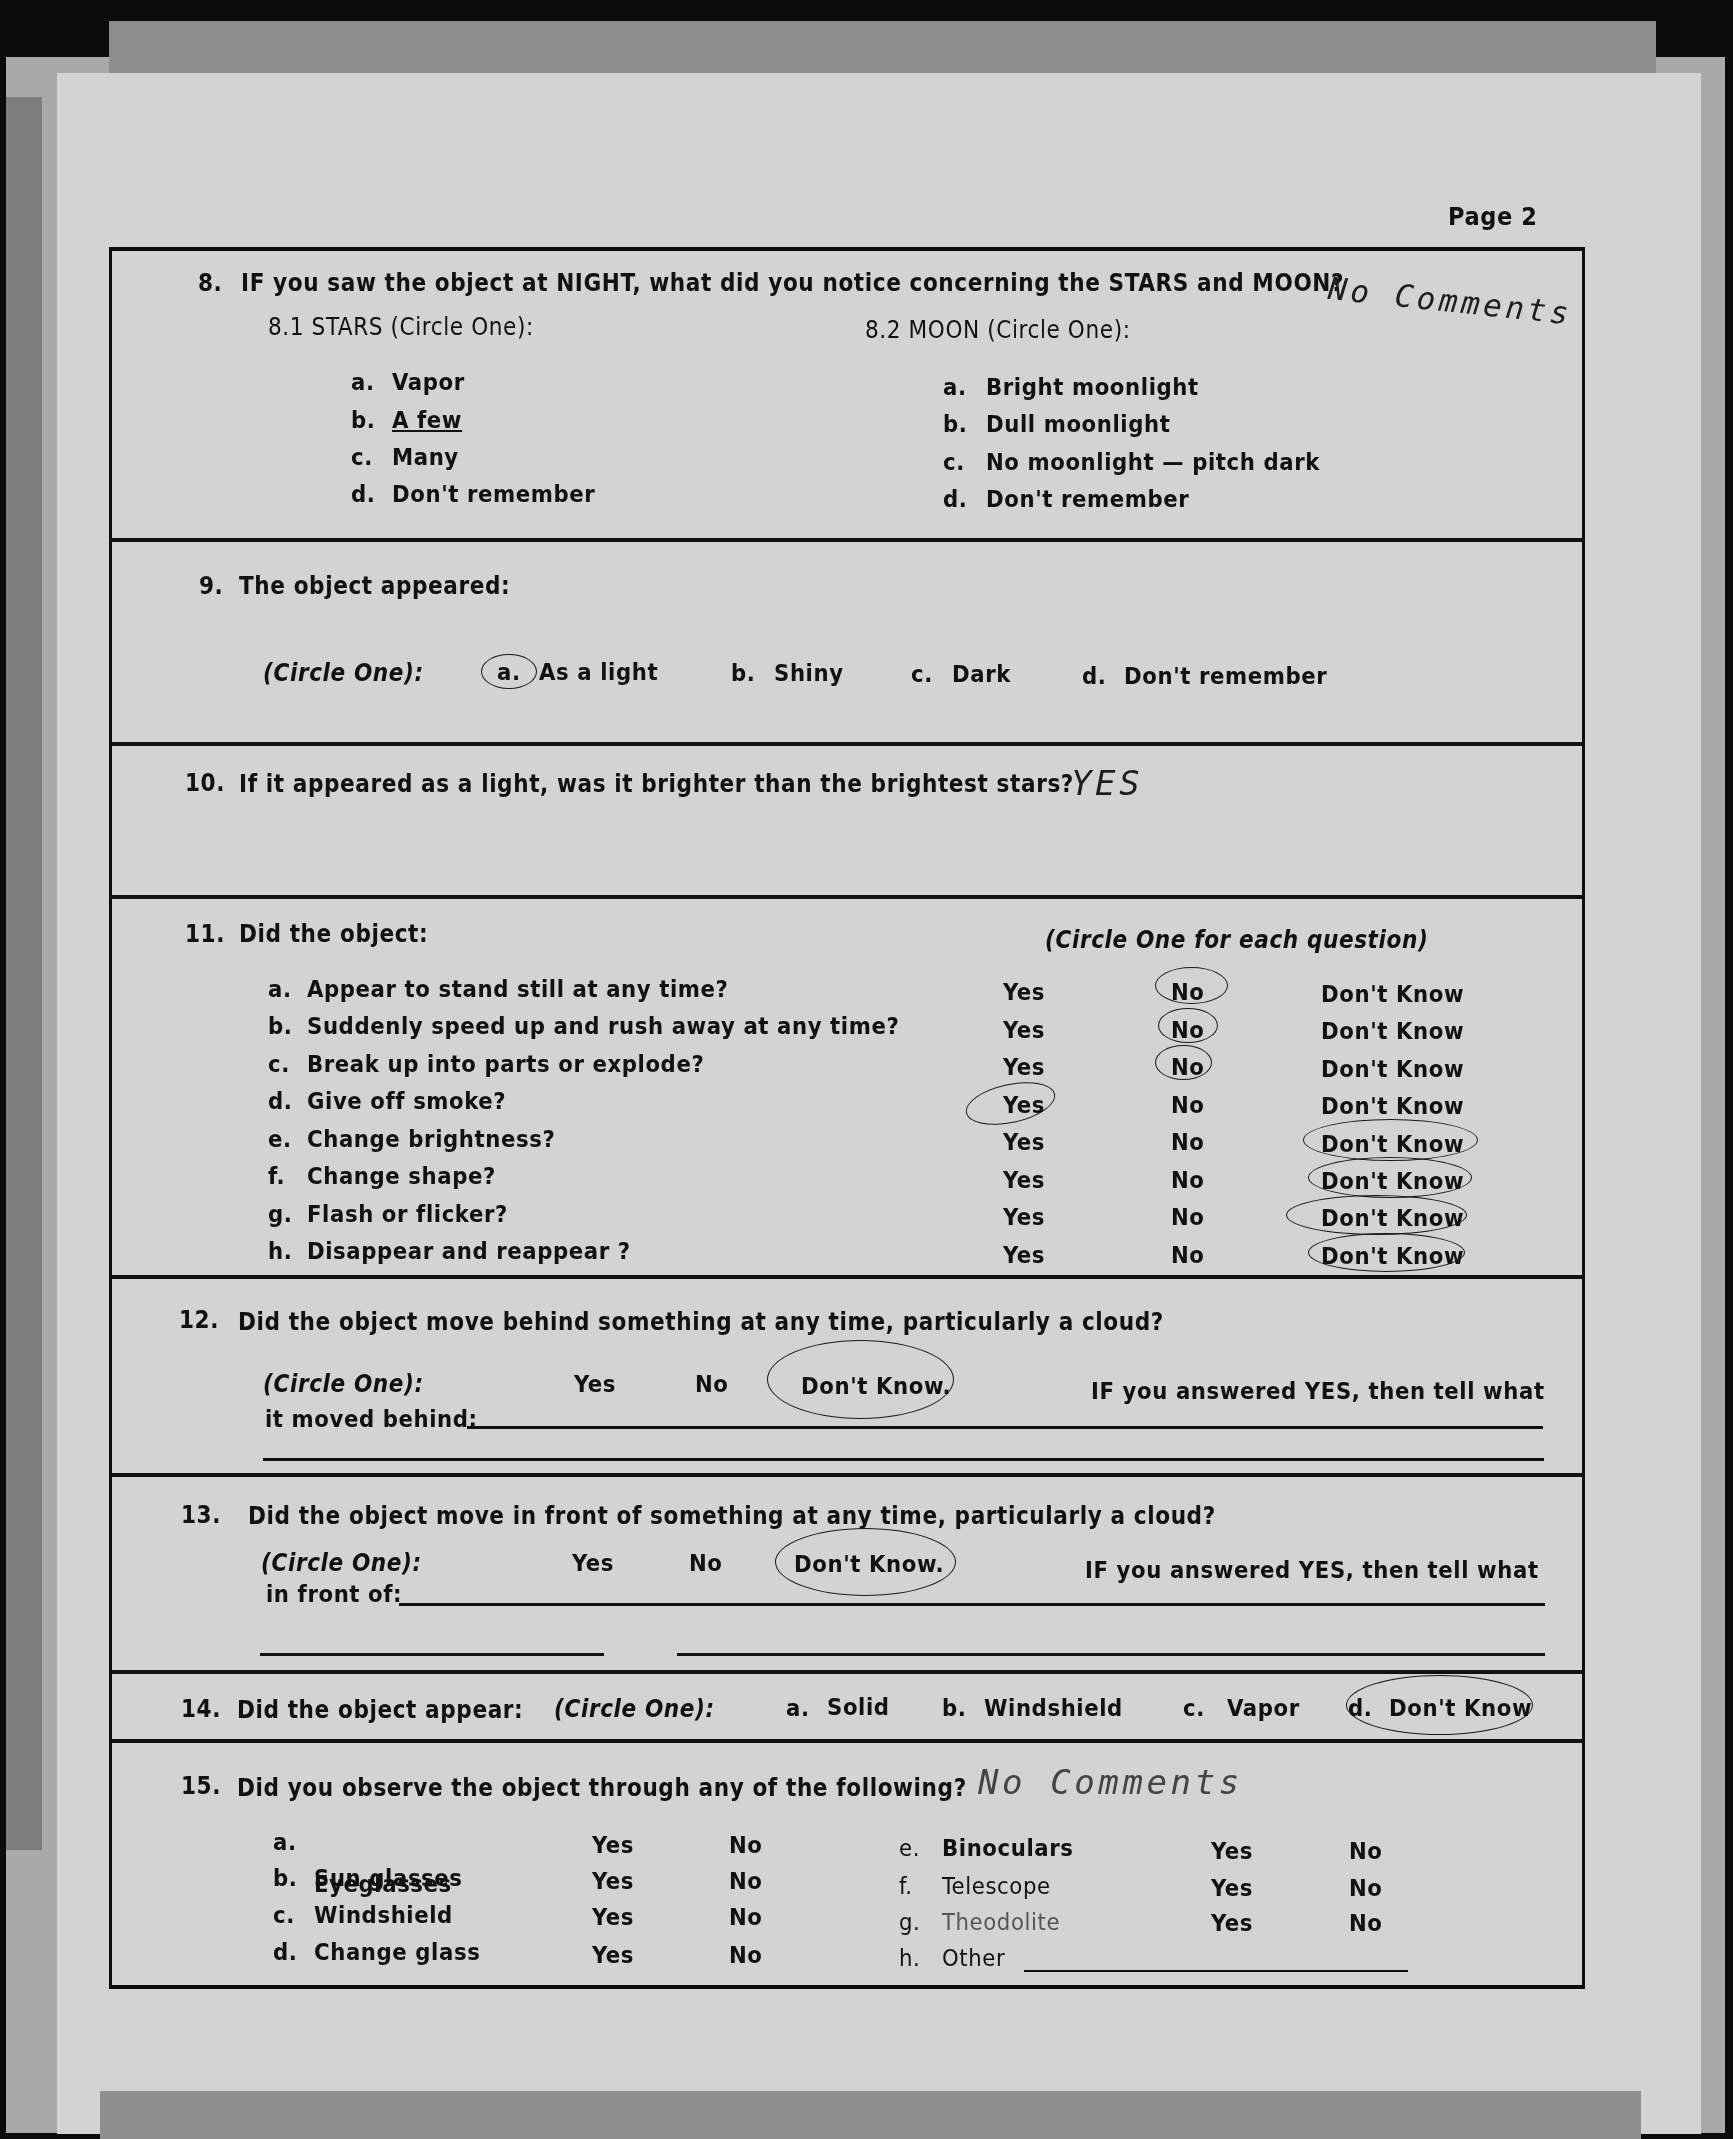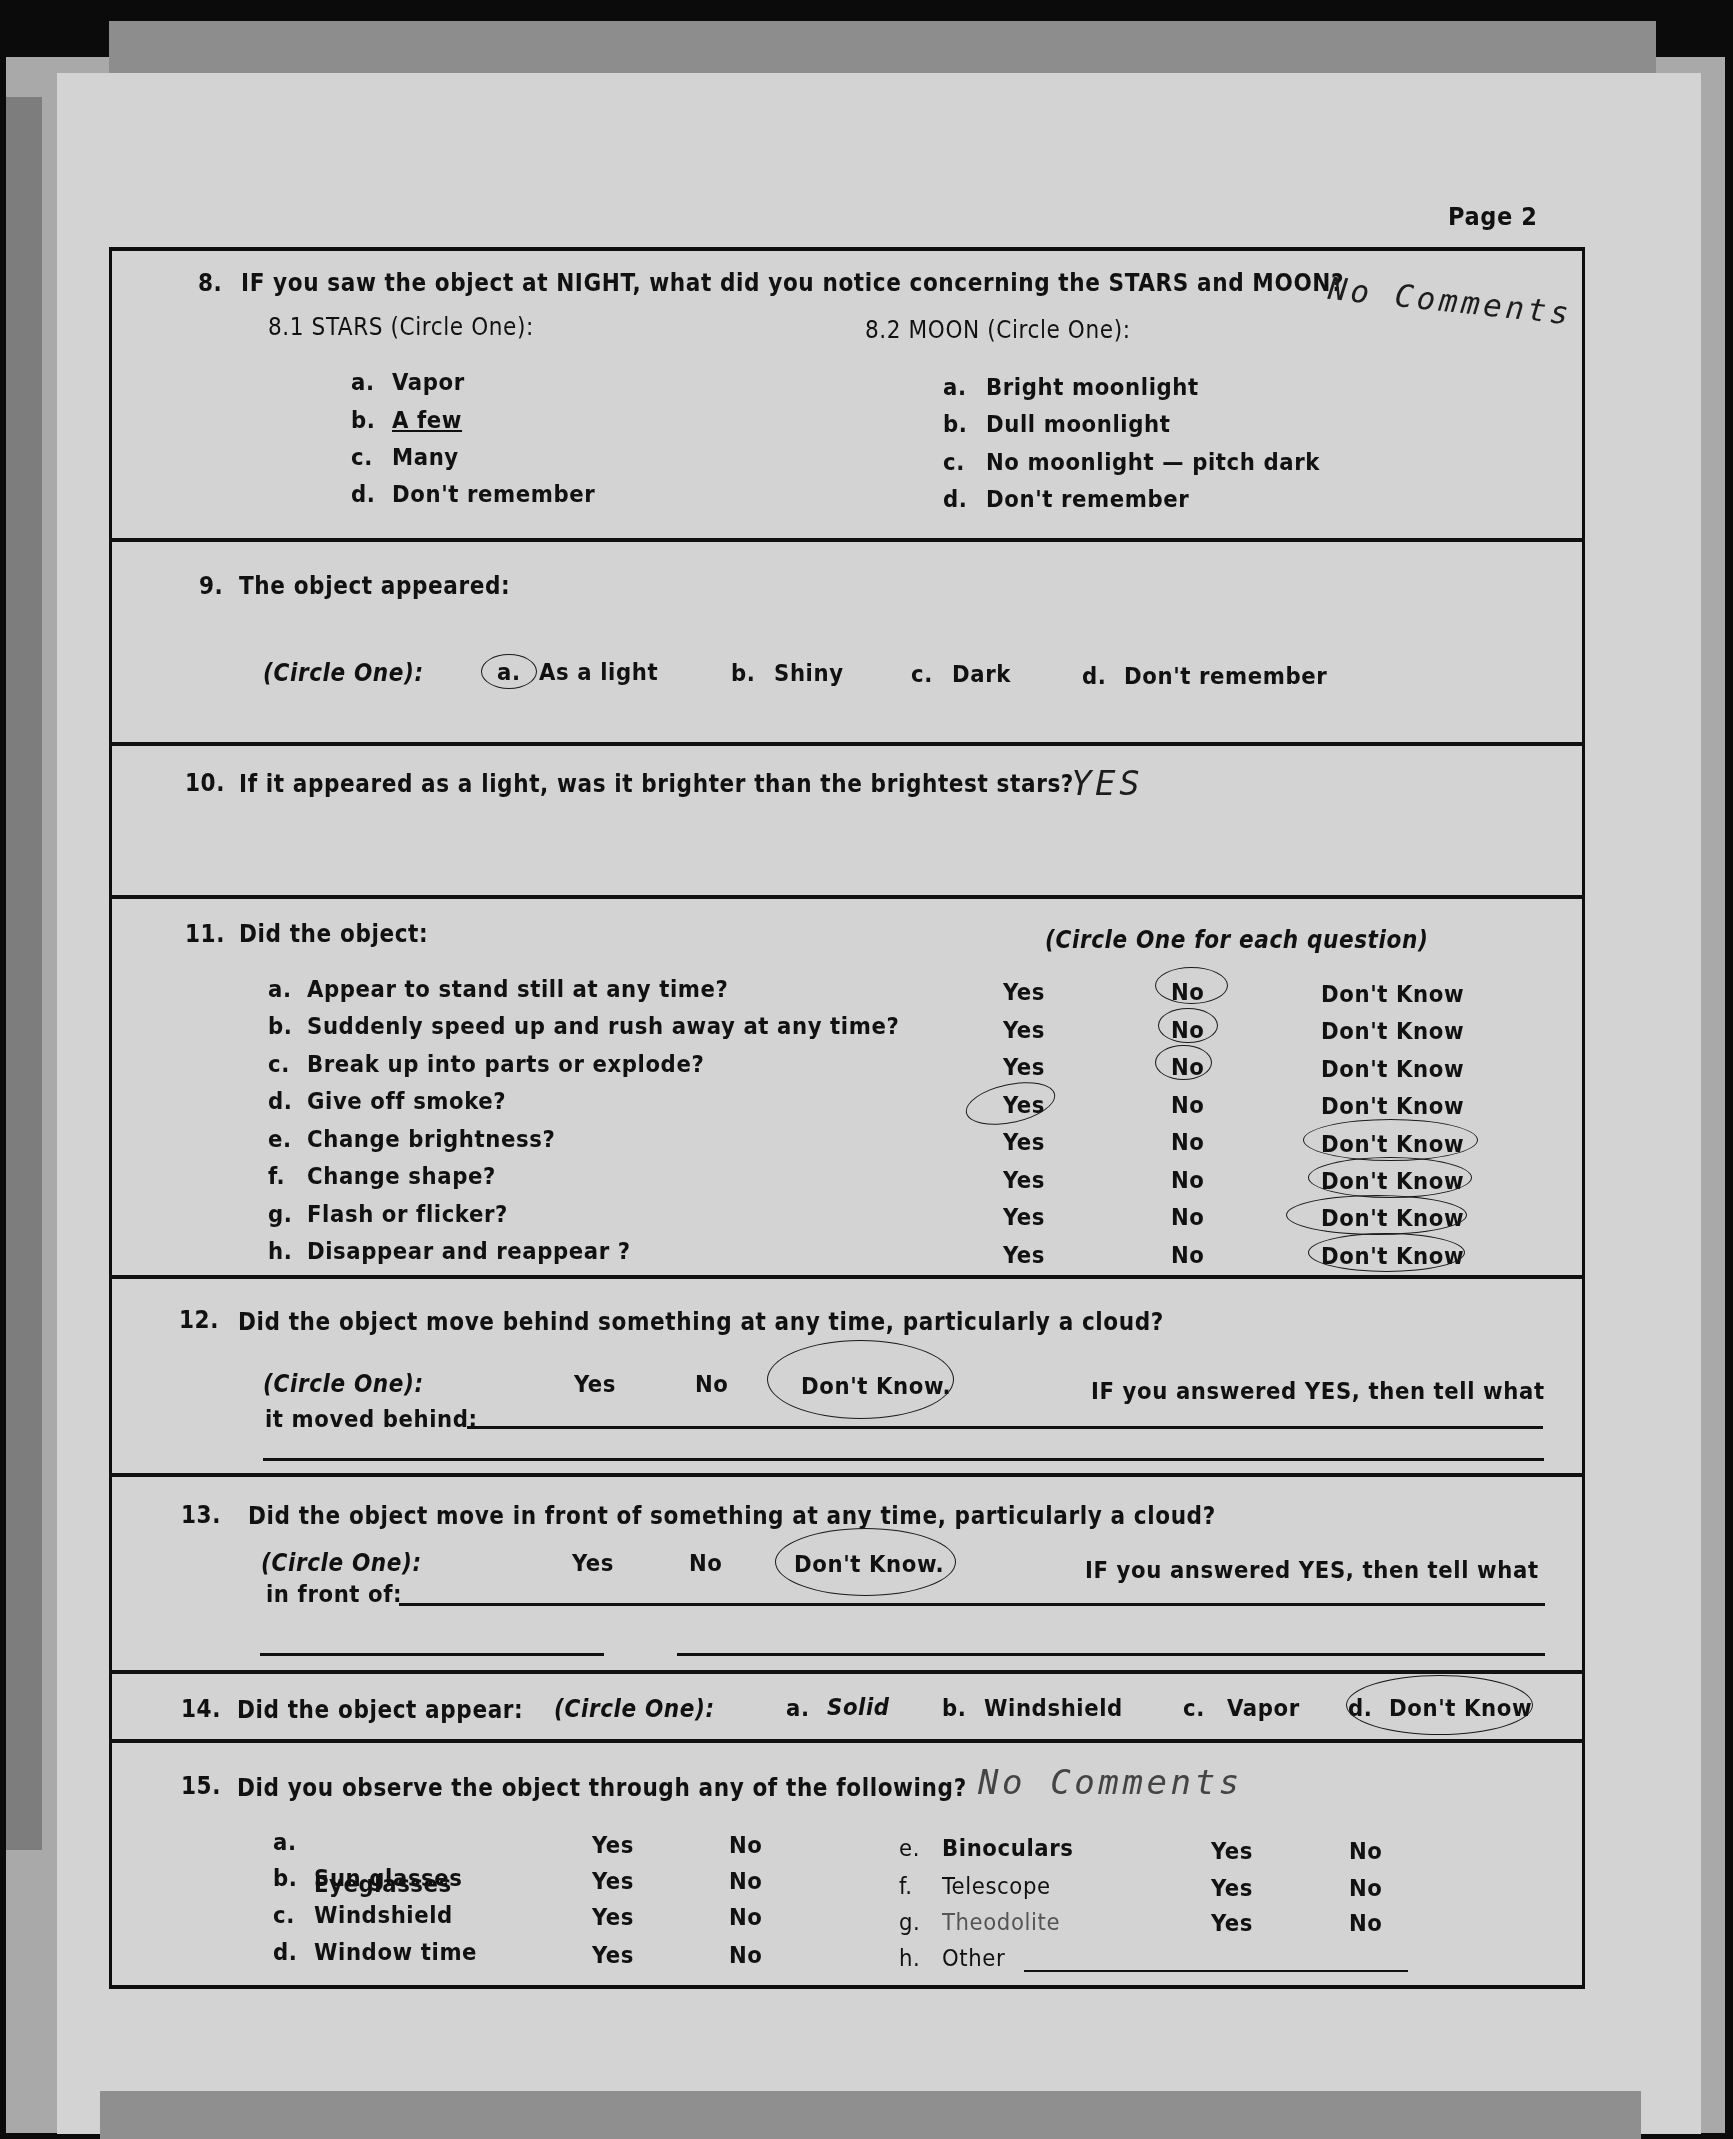--- a/index.html
+++ b/index.html
@@ -222,21 +222,21 @@
   <div class="uline" style="left:260px;top:1653px;width:344px;"></div>
   <div class="uline" style="left:677px;top:1653px;width:868px;"></div>
 </section>
 
 <section>
   <div class="t q" style="left:181px;top:1697px;">14.</div>
   <div class="t q" style="left:237px;top:1698px;">Did the object appear:</div>
   <div class="t q it" style="left:554px;top:1697px;">(Circle One):</div>
   <div>
     <span class="t opt" style="left:786px;top:1697px;">a.</span>
-    <span class="t opt" style="left:827px;top:1696px;font-style:italic;">Solid</span>
+    <span class="t opt" style="left:827px;top:1696px;">Solid</span>
   </div>
   <div>
     <span class="t opt" style="left:942px;top:1697px;">b.</span>
     <span class="t opt" style="left:984px;top:1697px;">Windshield</span>
   </div>
   <div>
     <span class="t opt" style="left:1183px;top:1697px;">c.</span>
     <span class="t opt" style="left:1227px;top:1697px;">Vapor</span>
   </div>
   <div>
@@ -264,21 +264,21 @@
     <span class="t opt" style="left:729px;top:1870px;">No</span>
   </div>
   <div>
     <span class="t opt" style="left:273px;top:1904px;">c.</span>
     <span class="t opt" style="left:314px;top:1904px;">Windshield</span>
     <span class="t opt" style="left:592px;top:1906px;">Yes</span>
     <span class="t opt" style="left:729px;top:1906px;">No</span>
   </div>
   <div>
     <span class="t opt" style="left:273px;top:1941px;">d.</span>
-    <span class="t opt" style="left:314px;top:1941px;">Window time</span>
+    <span class="t opt" style="left:314px;top:1941px;">Change glass</span>
     <span class="t opt" style="left:592px;top:1944px;">Yes</span>
     <span class="t opt" style="left:729px;top:1944px;">No</span>
   </div>
 
   <div>
     <span class="t opt" style="left:899px;top:1837px;font-weight:normal;">e.</span>
     <span class="t opt" style="left:942px;top:1837px;font-weight:bold;">Binoculars</span>
     <span class="t opt" style="left:1211px;top:1840px;">Yes</span>
     <span class="t opt" style="left:1349px;top:1840px;">No</span>
   </div>

